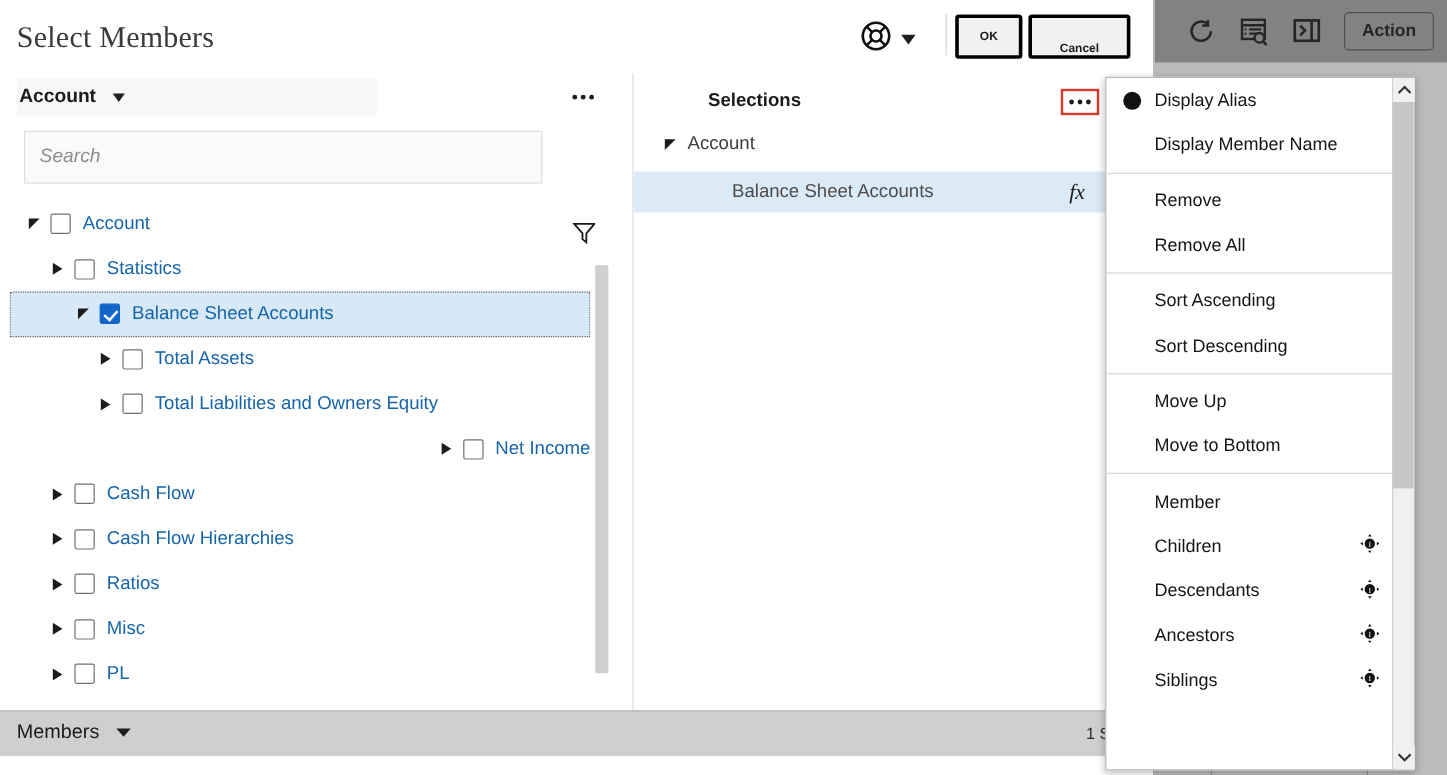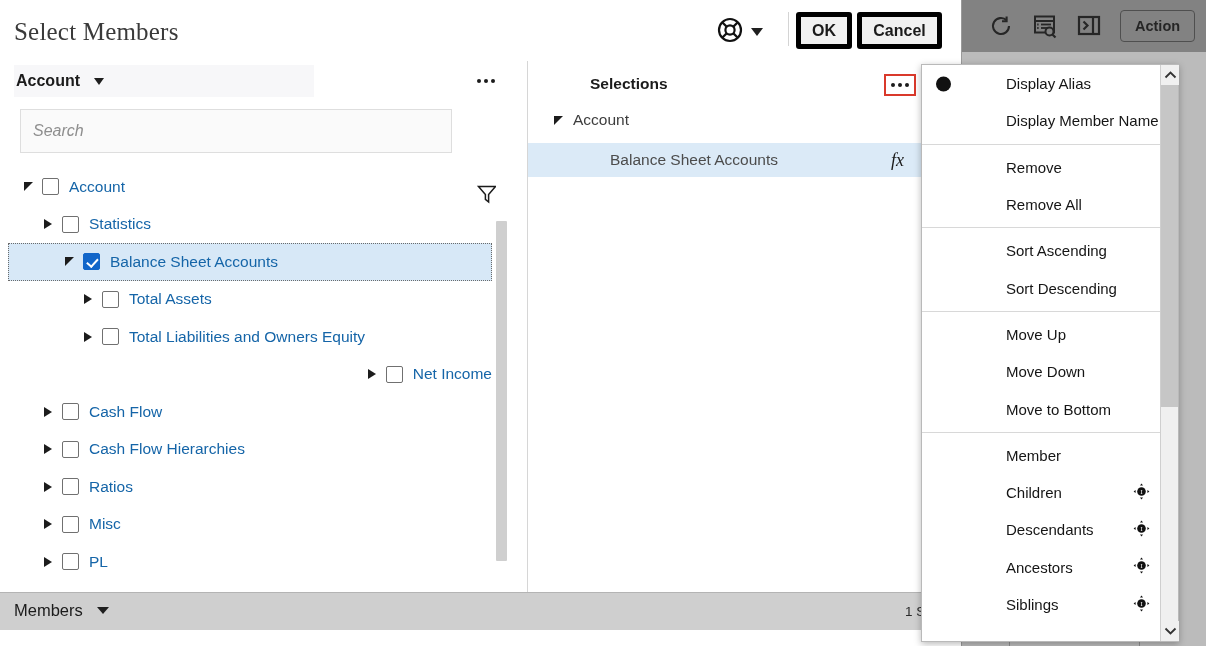--- a/index.html
+++ b/index.html
@@ -46,26 +46,26 @@
     position:absolute;left:14px;top:18px;font-family:"Liberation Serif", serif;
     font-size:25px;color:#3a3a3a;letter-spacing:.2px;
   }
   .help-wrap{position:absolute;left:716px;top:16px;display:flex;align-items:center;gap:7px;}
   .caret-down{
     width:0;height:0;border-left:6px solid transparent;border-right:6px solid transparent;
     border-top:8px solid #1f1f1f;
   }
   .hdr-sep{position:absolute;left:788px;top:12px;width:1px;height:34px;background:#d4d4d4;}
   .btn{
-    position:absolute;top:12px;height:37px;background:#f1f1f1;border:5px solid #000000;
-    border-radius:3px;font-size:16px;font-weight:bold;color:#1b1b1b;
+    position:absolute;top:12px;height:37px;background:#f1f1f1;border:3px solid #000000;
+    border-radius:3px;font-size:10px;font-weight:bold;color:#1b1b1b;
     display:flex;align-items:center;justify-content:center;box-sizing:border-box;
   }
   #ok-btn{left:796px;width:56px;}
-  #cancel-btn{left:857px;width:85px;}
+  #cancel-btn{left:857px;width:85px;align-items:flex-end;}
 
   
   .left-panel{position:absolute;left:0;top:61px;width:528px;height:531px;background:#fff;}
   .dim-bar{
     position:absolute;left:14px;top:4px;width:300px;height:32px;background:#f7f7f9;
     display:flex;align-items:center;
   }
   .dim-name{font-size:16px;font-weight:bold;color:#1b1b1b;margin-left:2px;}
   .dim-caret{
     margin-left:14px;width:0;height:0;border-left:5.5px solid transparent;
@@ -157,21 +157,21 @@
   .menu{
     position:absolute;left:921px;top:64px;width:258px;height:578px;background:#fff;
     border:1px solid #b9b9b9;box-sizing:border-box;z-index:20;
     box-shadow:0 2px 7px rgba(0,0,0,.28);
   }
   .menu-inner{position:absolute;left:0;top:0;width:240px;height:576px;overflow:hidden;}
   .mi{
     position:relative;display:flex;align-items:center;height:37.3px;
     padding-left:40px;font-size:15px;color:#151515;box-sizing:border-box;
   }
-  .mi .mlabel{white-space:nowrap;margin-left:44px;}
+  .mi .mlabel{white-space:nowrap;}
   .mi .bullet{
     position:absolute;left:14px;top:50%;transform:translateY(-50%);
     width:15px;height:15px;border-radius:50%;background:#111;
   }
   .mi .node-icon{position:absolute;right:12px;top:50%;transform:translateY(-50%);}
   .msep{height:1px;background:#d8d8d8;margin:4px 0;}
   .menu-scroll{
     position:absolute;right:0;top:0;width:18px;height:576px;background:#f0f0f0;
     border-left:1px solid #cfcfcf;box-sizing:border-box;
   }
@@ -402,23 +402,20 @@
           <span class="mlabel">Sort Ascending</span>
         </div>
         <div class="mi">
           <span class="mlabel">Sort Descending</span>
         </div>
         <div class="msep"></div>
         <div class="mi">
           <span class="mlabel">Move Up</span>
         </div>
         <div class="mi">
-          <span class="mlabel">Move Down</span>
-        </div>
-        <div class="mi">
           <span class="mlabel">Move to Bottom</span>
         </div>
         <div class="msep"></div>
         <div class="mi">
           <span class="mlabel">Member</span>
         </div>
         <div class="mi">
           <span class="mlabel">Children</span>
           <span class="node-icon"><svg width="17" height="17" viewBox="0 0 17 17">
               <circle cx="8.5" cy="8.5" r="4.3" fill="#111"></circle>

